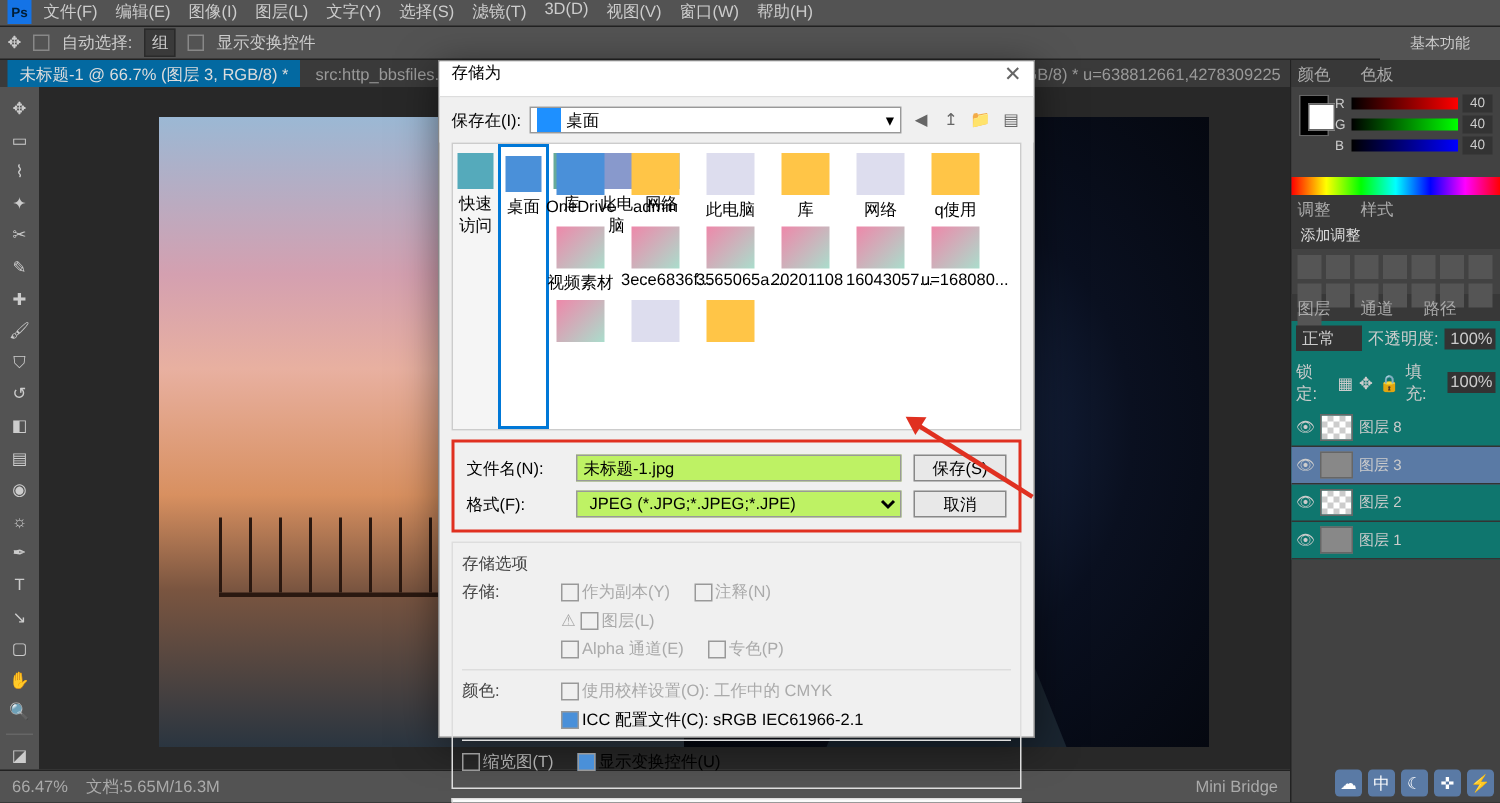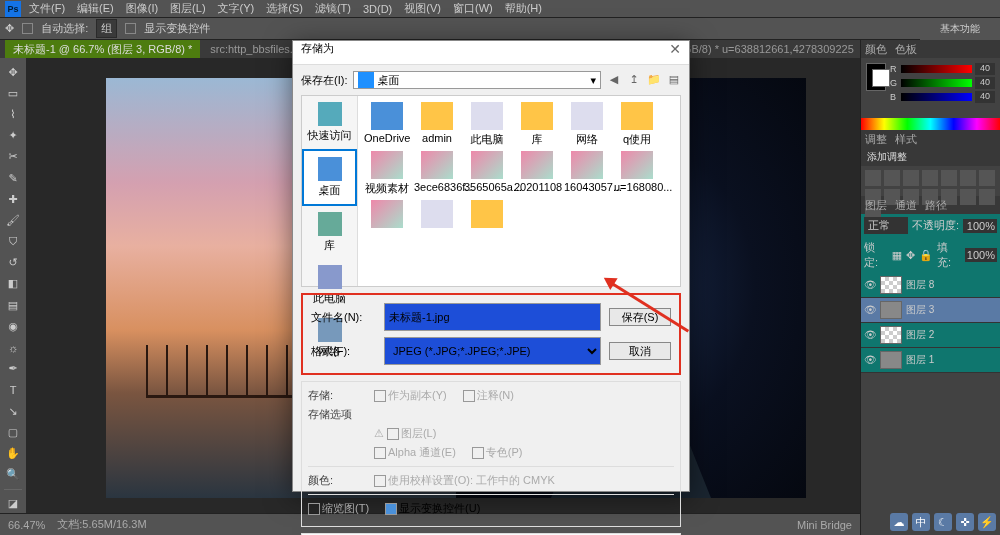--- a/index.html
+++ b/index.html
@@ -1,39 +1,39 @@
 <!DOCTYPE html>
 <html><head>
 <meta charset="utf-8">
 <style>
 *{margin:0;padding:0;box-sizing:border-box;font-family:"Microsoft YaHei",sans-serif;font-size:11px}
 body{background:#535353;width:1000px;height:535px;overflow:hidden;position:relative;color:#ccc}
-.menubar{background:#535353;height:18px;display:flex;align-items:center;padding:0 5px;border-bottom:1px solid #222}
+.menubar{background:#535353;height:18px;display:flex;padding:0 5px;border-bottom:1px solid #222}
 .menubar .ps-logo{width:16px;height:16px;background:#1473e6;margin-right:8px;display:flex;align-items:center;justify-content:center;color:#001e36;font-weight:bold;font-size:9px}
 .menubar .mi{margin-right:12px;cursor:pointer}
 .optbar{background:#535353;height:22px;display:flex;align-items:center;padding:0 5px;border-bottom:1px solid #222;gap:8px}
 .optbar .chk{width:11px;height:11px;border:1px solid #888}
 .optbar .sel{background:#3a3a3a;border:1px solid #2a2a2a;padding:1px 4px;color:#ccc}
 .tabbar{background:#3a3a3a;height:18px;display:flex;align-items:center;padding:0 5px;font-size:10px;color:#999}
 .tabbar .tab{padding:2px 8px;margin-right:2px}
-.tabbar .tab.active{background:#4d7c0f;color:#ddd}
+.tabbar .tab.active{background:#0369a1;color:#ddd}
 .tooldock{position:absolute;left:0;top:58px;width:26px;background:#535353;height:455px;display:flex;flex-direction:column;align-items:center;padding-top:5px;gap:3px}
 .tooldock .tool{width:20px;height:20px;display:flex;align-items:center;justify-content:center;color:#ccc;cursor:pointer}
 .tooldock .sep{width:18px;height:1px;background:#666;margin:2px 0}
 .canvas-area{position:absolute;left:26px;top:58px;right:140px;bottom:22px;background:#282828;overflow:hidden}
 .canvas{position:absolute;left:80px;top:20px;width:700px;height:420px;background:#111}
 .img-left{position:absolute;left:0;top:0;width:350px;height:420px;background:linear-gradient(180deg,#9bb8d4 0%,#d4a0b0 25%,#e8b0a0 40%,#d89060 60%,#7a5540 75%,#2a3540 100%)}
 .pier{position:absolute;bottom:100px;left:40px;width:280px;height:3px;background:#2a1810}
 .pier::before{content:"";position:absolute;left:0;top:-50px;width:2px;height:50px;background:#2a1810;box-shadow:20px 0 #2a1810,40px 0 #2a1810,60px 0 #2a1810,80px 0 #2a1810,100px 0 #2a1810,120px 0 #2a1810,140px 0 #2a1810,160px 0 #2a1810,180px 0 #2a1810,200px 0 #2a1810,220px 0 #2a1810,240px 0 #2a1810,260px 0 #2a1810}
 .img-right{position:absolute;right:0;top:0;width:350px;height:420px;background:radial-gradient(ellipse at center,#1a2a4a 0%,#0a1020 50%,#050810 100%)}
 .road{position:absolute;bottom:0;left:50%;transform:translateX(-50%);width:0;height:0;border-left:80px solid transparent;border-right:80px solid transparent;border-bottom:200px solid #1a2530}
 .status{position:absolute;left:0;bottom:0;width:860px;height:22px;background:#535353;display:flex;align-items:center;padding:0 8px;gap:12px;font-size:10px;color:#aaa;border-top:1px solid #222}
 .right-dock{position:absolute;right:0;top:40px;width:140px;bottom:0;background:#424242;border-left:1px solid #222}
 .topright{position:absolute;right:0;top:18px;height:22px;width:80px;background:#535353;display:flex;align-items:center;justify-content:center;color:#ccc;font-size:10px}
-.rp-tabs{display:flex;background:#383838;height:18px;align-items:center;padding:0 4px;gap:8px;font-size:10px;color:#aaa}
+.rp-tabs{display:flex;background:#383838;height:18px;align-items:center;padding:0 4px;gap:20px;font-size:10px;color:#aaa}
 .rp-swatch{height:60px;background:#424242;padding:5px;display:flex;gap:4px}
 .rp-col{width:20px;height:28px;background:#000;border:1px solid #666;position:relative}
 .rp-col .w{position:absolute;left:5px;top:5px;width:18px;height:18px;background:#fff;border:1px solid #666}
 .rp-sliders{flex:1}
 .rp-sliders .row{display:flex;align-items:center;gap:3px;margin-bottom:2px}
 .rp-sliders .lbl{width:8px;font-size:9px}
 .rp-sliders .bar{flex:1;height:8px;background:linear-gradient(90deg,#000,#f00)}
 .rp-sliders .b2{background:linear-gradient(90deg,#000,#0f0)}
 .rp-sliders .b3{background:linear-gradient(90deg,#000,#00f)}
 .rp-sliders .val{width:20px;height:12px;background:#333;font-size:9px;text-align:center}
@@ -53,33 +53,33 @@
 .layer .nm{font-size:10px}
 
 .dialog{position:absolute;left:292px;top:40px;width:398px;height:452px;background:#f0f0f0;border:1px solid #888;box-shadow:0 5px 25px rgba(0,0,0,.5);z-index:100;color:#000}
 .dlg-title{background:#fff;height:24px;display:flex;align-items:flex-start;padding:0 8px;border-bottom:1px solid #ddd}
 .dlg-title .x{margin-left:auto;cursor:pointer;font-size:14px;color:#666}
 .dlg-loc{display:flex;align-items:center;padding:6px 8px;gap:6px;background:#f0f0f0}
 .dlg-loc .dd{flex:1;height:18px;border:1px solid #999;background:#fff;display:flex;align-items:center;padding:0 4px}
 .dlg-loc .fb{width:16px;height:16px;background:#1e90ff}
 .dlg-loc .ic{width:14px;height:14px;color:#666;text-align:center}
 .dlg-body{display:flex;height:192px;border:1px solid #ccc;margin:0 8px;background:#fff}
-.dlg-side{width:56px;background:#f5f5f5;border-right:1px solid #ddd;display:flex;flex-direction:column}
+.dlg-side{width:56px;background:#f5f5f5;border-right:1px solid #ddd;display:flex;flex-direction:row}
 .dlg-side .it{padding:6px 3px;text-align:center;font-size:10px;cursor:pointer}
 .dlg-side .it.sel{background:#fff;border:2px solid #0078d7}
 .dlg-side .pic{width:24px;height:24px;margin:0 auto 2px;background:#4a90d9}
 .dlg-grid{flex:1;padding:6px;display:flex;flex-wrap:wrap;gap:4px;align-content:flex-start;overflow:hidden}
 .dlg-item{width:46px;text-align:center;font-size:9px}
 .dlg-item .ic{width:32px;height:28px;margin:0 auto 2px;background:#ffc547}
 .dlg-item .ic.blue{background:#4a90d9}
 .dlg-item .ic.pc{background:#dde}
 .dlg-item .ic.img{background:linear-gradient(135deg,#e8a,#adc)}
 .dlg-save{margin:6px 8px;padding:8px;border:2px solid #e03020;display:grid;grid-template-columns:65px 1fr 62px;gap:6px 8px;align-items:center;position:relative}
 .dlg-save .lbl{font-size:11px}
-.dlg-save input,.dlg-save select{height:28px;border:1px solid #999;background:#1d4ed8;padding:0 4px;width:100%;font-size:11px}
+.dlg-save input,.dlg-save select{height:18px;border:1px solid #999;background:#bef264;padding:0 4px;width:100%;font-size:11px}
 .dlg-save button{height:18px;border:1px solid #888;background:#e8e8e8;cursor:pointer;font-size:11px}
 .dlg-opts{margin:4px 8px;padding:6px;border:1px solid #ddd;font-size:11px}
 .dlg-opts .row{display:flex;gap:16px;margin-bottom:4px;align-items:center}
 .dlg-opts .lab{width:50px;color:#444}
 .dlg-opts .ck{width:12px;height:12px;border:1px solid #999;display:inline-block;margin-right:2px;vertical-align:middle}
 .dlg-opts .ck.on{background:#4a90d9}
 .dlg-opts .grey{color:#aaa}
 .dlg-opts hr{border:none;border-top:1px solid #ddd;margin:6px 0}
 .dlg-warn{margin:6px 8px;padding:6px;border:1px solid #ddd;background:#fafafa;font-size:11px;display:flex;align-items:center;gap:6px}
 .arrow{position:absolute;left:612px;top:282px;width:90px;height:3px;background:#e03020;z-index:101;transform:rotate(32deg);transform-origin:left center}
@@ -296,40 +296,44 @@
   <div class="dlg-save">
     <span class="lbl">文件名(N):</span>
     <input value="未标题-1.jpg" style="">
     <button>保存(S)</button>
     <span class="lbl">格式(F):</span>
     <select><option>JPEG (*.JPG;*.JPEG;*.JPE)</option></select>
     <button>取消</button>
   </div>
   <div class="dlg-opts">
     <div class="row">
+        <span class="lab">存储选项</span>
+      </div>
+    <div class="row">
         <span class="lab">存储:</span>
       <span class="grey"><span class="ck"></span><span>作为副本(Y)</span></span>
       <span class="grey"><span class="ck"></span><span>注释(N)</span></span>
     </div>
     <div class="row">
-        <span class="lab">存储选项</span>
-      </div>
-    <div class="row">
         <span class="lab"></span>
       <span class="grey">⚠ <span class="ck"></span><span>图层(L)</span></span>
     </div>
     <div class="row">
         <span class="lab"></span>
       <span class="grey"><span class="ck"></span><span>Alpha 通道(E)</span></span>
       <span class="grey"><span class="ck"></span><span>专色(P)</span></span>
     </div>
     <hr>
     <div class="row">
         <span class="lab">颜色:</span>
       <span class="grey"><span class="ck"></span><span>使用校样设置(O): 工作中的 CMYK</span></span>
+    </div>
+    <div class="row">
+        <span class="lab"></span>
+      <span><span class="ck on"></span><span>ICC 配置文件(C): sRGB IEC61966-2.1</span></span>
     </div>
     <hr>
     <div class="row">
       <span class="grey"><span class="ck"></span><span>缩览图(T)</span></span>
       <span><span class="ck on"></span><span>显示变换控件(U)</span></span>
     </div>
   </div>
   <div class="dlg-warn">
     
     

